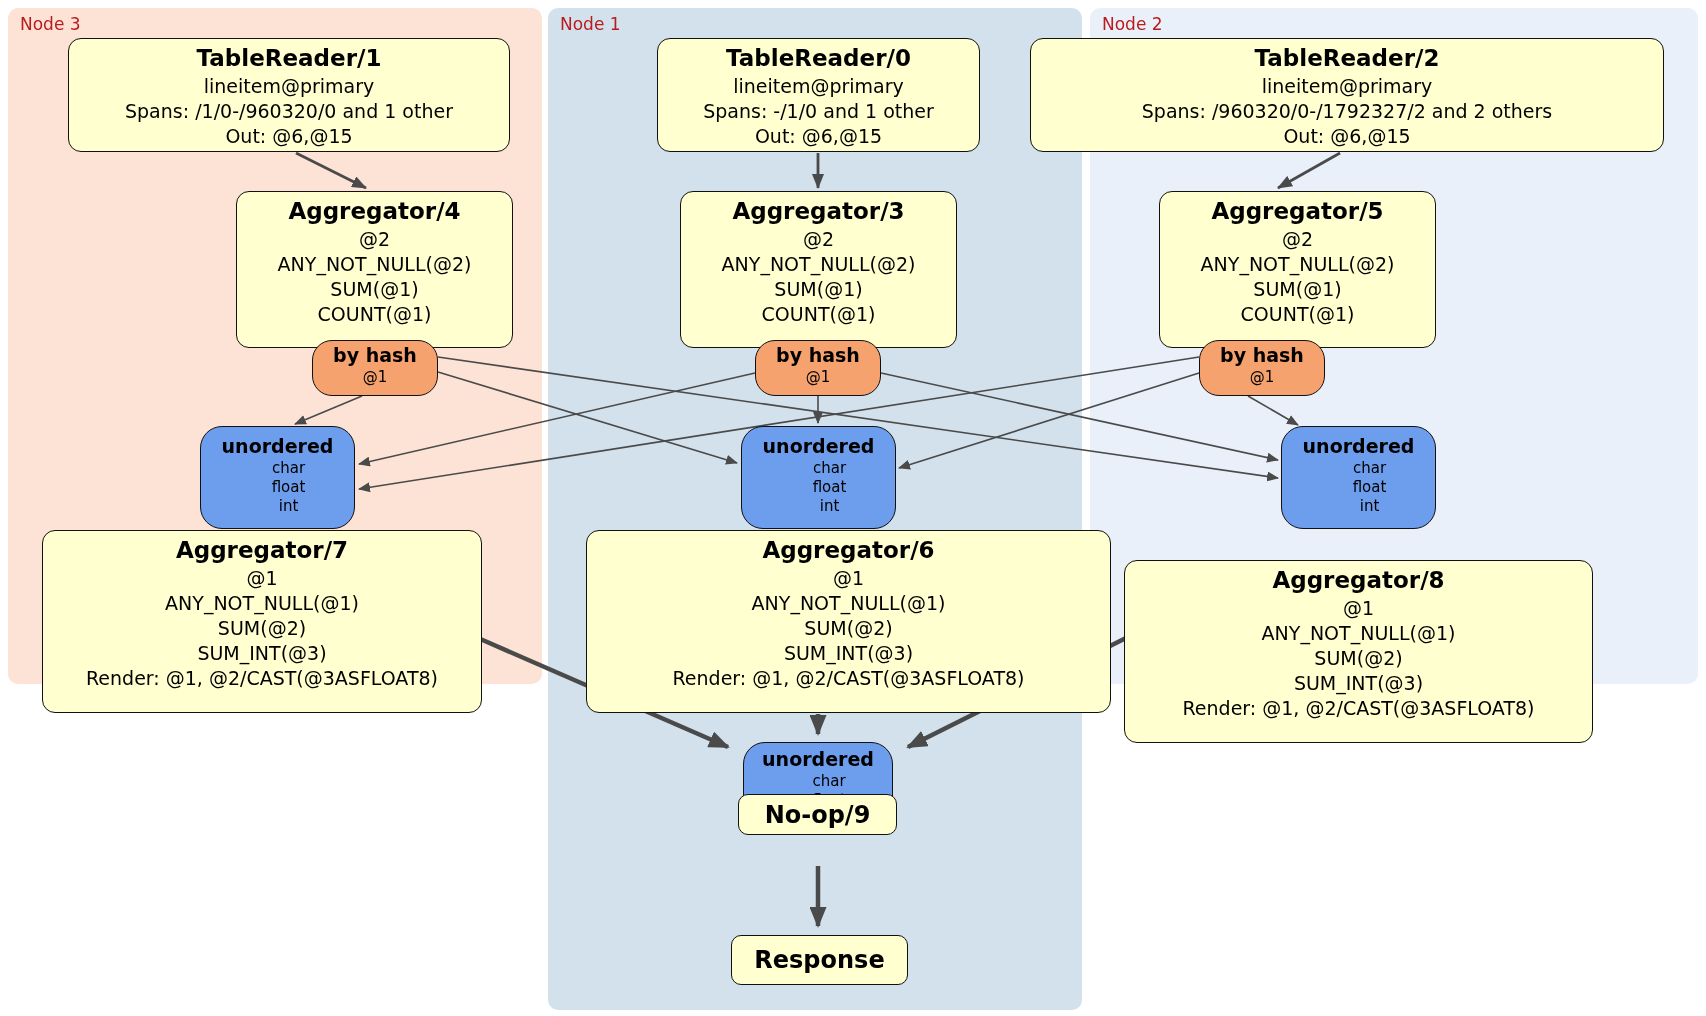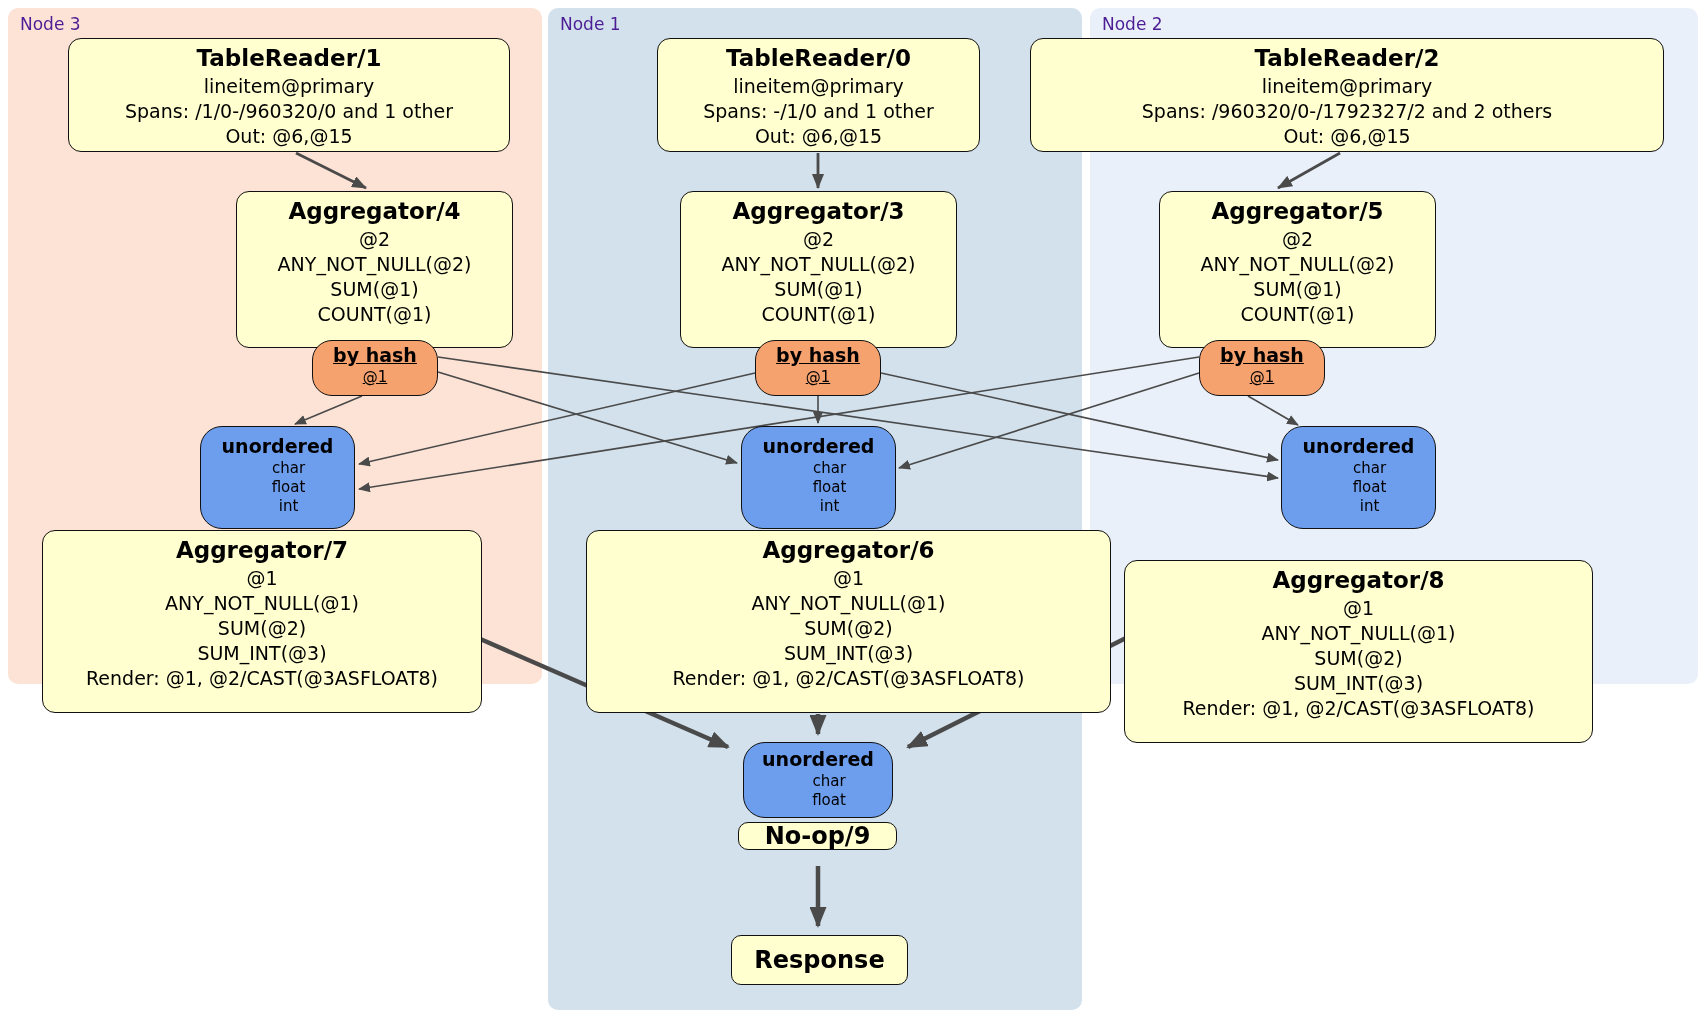--- a/index.html
+++ b/index.html
@@ -1,31 +1,31 @@
 <!DOCTYPE html>
 <html style="--node3-bg: #fde3d6; --node1-bg: #d2e1ec; --node2-bg: #e9f0f9; --proc-bg: #ffffcf; --router-bg: #f6a26f; --stream-bg: #6d9ded; --edge: #4a4a4a;"><head>
 <meta charset="utf-8">
 <style>
   html,body{margin:0;padding:0;background:#ffffff;}
   body{font-family:"DejaVu Sans","Liberation Sans",sans-serif;color:#000;}
   #canvas{position:relative;width:1706px;height:1016px;overflow:hidden;background:#fff;}
 
   .panel{position:absolute;border-radius:10px;}
-  .panel-label{position:absolute;top:6px;left:12px;font-size:17px;color:#4c1d95;}
+  .panel-label{position:absolute;top:6px;left:12px;font-size:17px;color:#b91c1c;}
   #panel-node3{background:var(--node3-bg,#fde3d6);}
   #panel-node1{background:var(--node1-bg,#d2e1ec);}
   #panel-node2{background:var(--node2-bg,#e9f0f9);}
 
   #edges{position:absolute;left:0;top:0;z-index:5;}
 
   .box{position:absolute;box-sizing:border-box;border:1.6px solid #111;z-index:10;text-align:center;}
   .proc{background:var(--proc-bg,#ffffcf);border-radius:13px;padding-top:5px;}
   .proc .box-title{font-weight:bold;font-size:23px;line-height:1.3;}
   .proc .box-line{font-size:19px;line-height:1.32;white-space:nowrap;}
-  .router{background:var(--router-bg,#f6a26f);border-radius:20px;padding-top:3px;text-decoration:underline;}
+  .router{background:var(--router-bg,#f6a26f);border-radius:20px;padding-top:3px;}
   .router .box-title{font-weight:bold;font-size:19px;line-height:1.25;}
   .router .box-line{font-size:15px;line-height:1.2;}
   .stream{background:var(--stream-bg,#6d9ded);border-radius:22px;padding-top:8px;}
   .stream .box-title{font-weight:bold;font-size:19px;line-height:1.25;}
   .stream .box-line{font-size:15px;line-height:1.28;padding-left:22px;}
   .terminal{background:var(--proc-bg,#ffffcf);border-radius:10px;display:flex;align-items:center;justify-content:center;}
   .terminal .box-title{font-weight:bold;font-size:24px;}
 </style>
 </head>
 <body>
@@ -175,20 +175,20 @@
     <div class="box-line">SUM_INT(@3)</div>
     <div class="box-line">Render: @1, @2/CAST(@3ASFLOAT8)</div>
   </div>
 
   <div class="box stream" style="left:743px;top:742px;width:150px;height:76px;padding-top:5px;">
     <div class="box-title">unordered</div>
     <div class="box-line">char</div>
     <div class="box-line">float</div>
   </div>
 
-  <div class="box terminal" style="left:738px;top:822px;width:159px;height:28px;">
+  <div class="box terminal" style="left:738px;top:794px;width:159px;height:41px;">
     <div class="box-title">No-op/9</div>
   </div>
   <div class="box terminal" style="left:731px;top:935px;width:177px;height:50px;">
     <div class="box-title">Response</div>
   </div>
 
 </div>
 
 </body></html>

